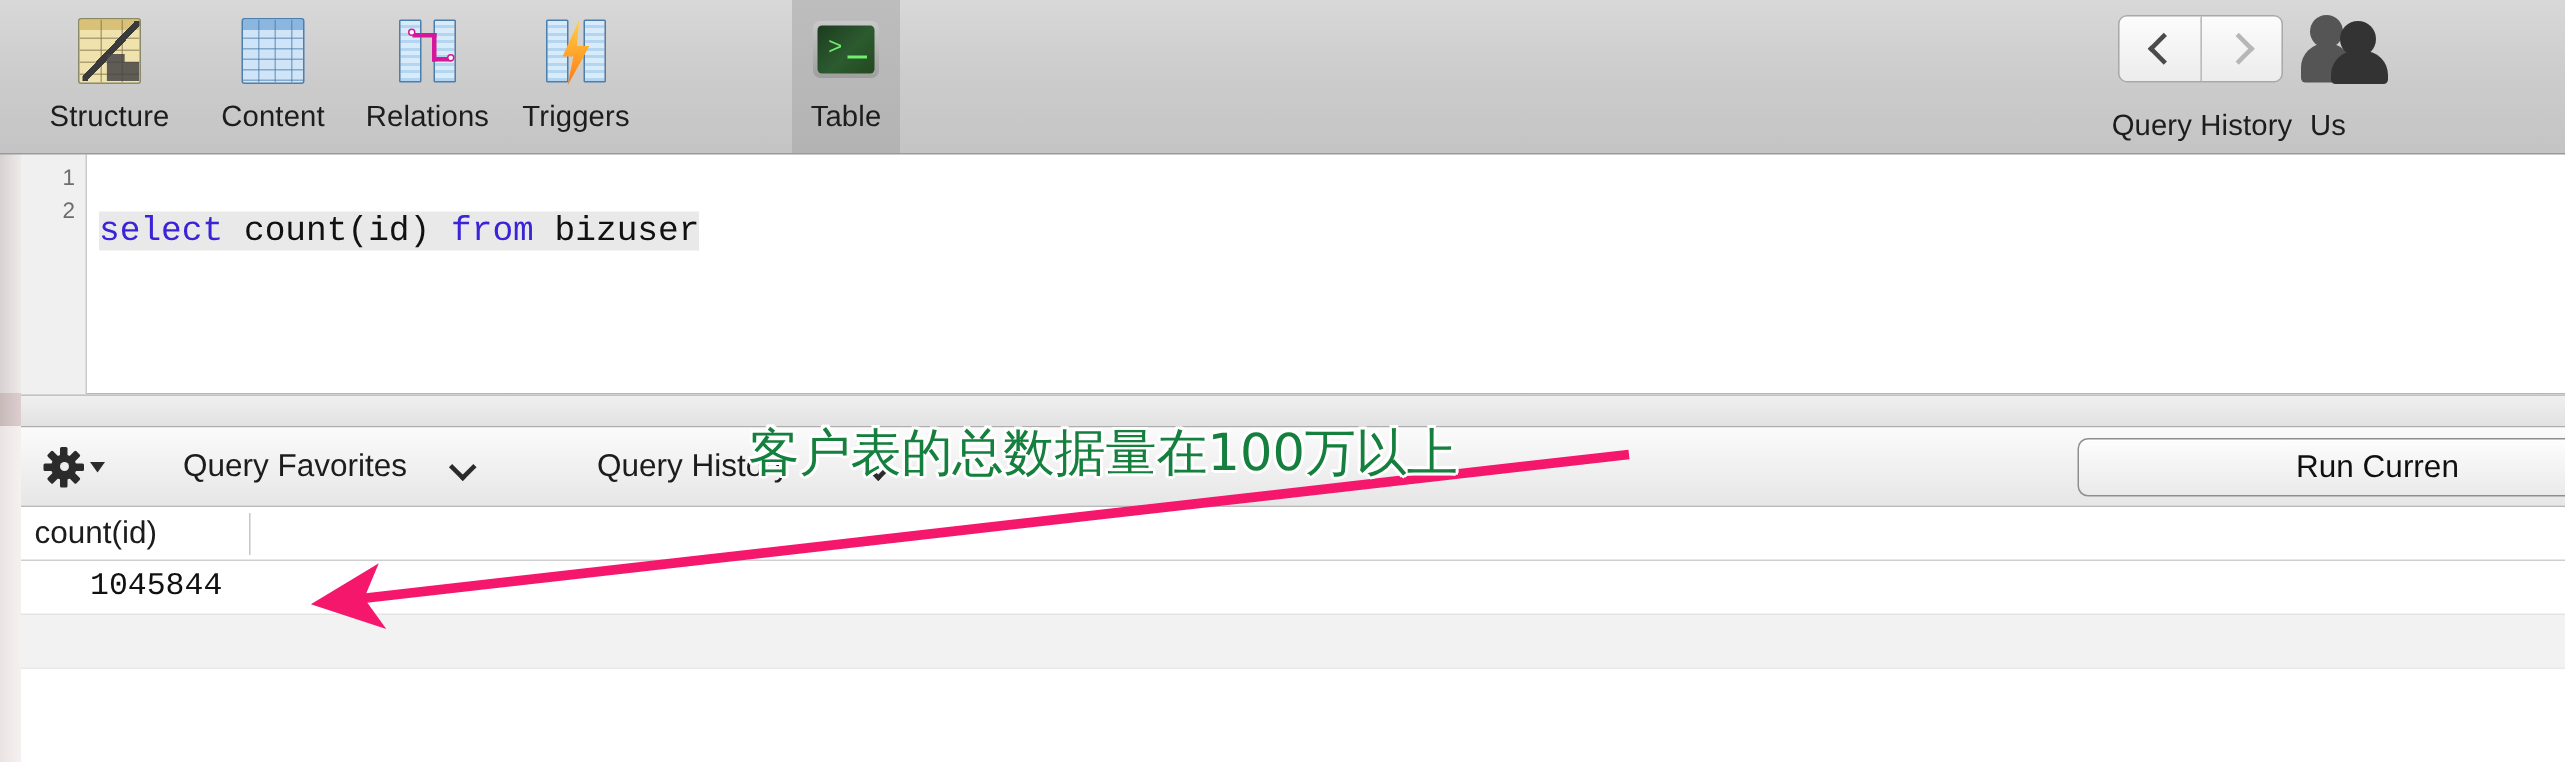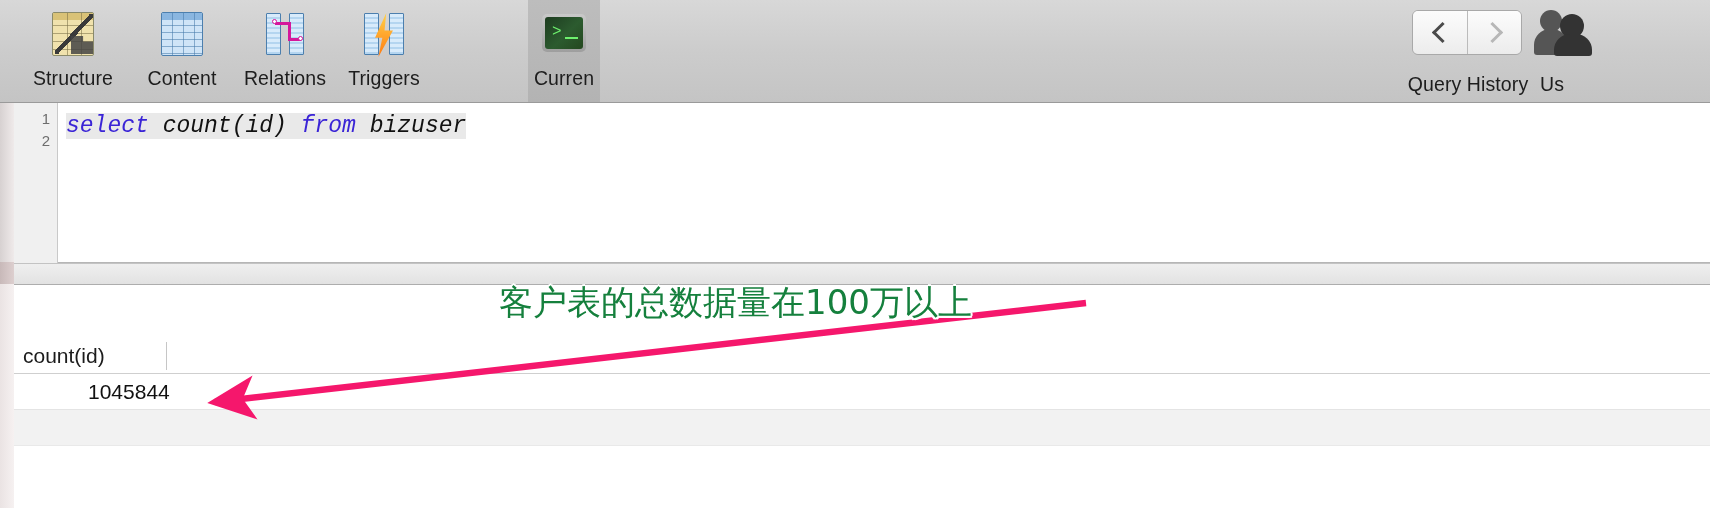--- a/index.html
+++ b/index.html
@@ -213,21 +213,21 @@
   }
   .col-sep{ position:absolute; top:4px; width:1px; height:28px; background:#c6c6c6; }
   .res-row{
     position:absolute; left:0; width:100%; height:36px;
     display:flex; align-items:center;
   }
   .res-row.r0{ top:36px; background:#ffffff; border-bottom:1px solid #e4e4e4; }
   .res-row.r1{ top:72px; background:#f2f2f2; border-bottom:1px solid #e9e9e9; }
   .res-row.r2{ top:108px; background:#ffffff; }
   .res-val{
-    font-size:21px; color:#111; padding-left:74px; font-variant-numeric:tabular-nums;
+    font-size:21px; color:#111; padding-left:46px; font-variant-numeric:tabular-nums;font-family:Liberation Mono, monospace;
   }
 
   
   .anno-svg{ position:absolute; left:0; top:0; width:1710px; height:508px; pointer-events:none; z-index:9; }
   .anno-text{
     position:absolute; left:499px; top:283px; z-index:10;
     font-size:34px; line-height:38px; color:#15803d; white-space:nowrap;
     font-family:"DejaVu Sans","Liberation Sans",sans-serif; font-weight:500;
     text-shadow:
       2px 0 0 #fff,-2px 0 0 #fff,0 2px 0 #fff,0 -2px 0 #fff,
@@ -306,21 +306,21 @@
 
     <div class="tb-item selected" style="left:528px;width:72px;">
       <div class="tb-icon">
         <div class="term">
           <div class="term-scr">
             <div class="prompt">&gt;</div>
             <div class="uline"></div>
           </div>
         </div>
       </div>
-      <div class="tb-label">Curren</div>
+      <div class="tb-label">Table</div>
     </div>
 
     <div class="navpair" style="left:1412px;top:10px;">
       <div class="navbtn">
         <span class="chev left"></span>
       </div>
       <div class="navbtn">
         <span class="chev right"></span>
       </div>
     </div>
@@ -335,26 +335,47 @@
     <div class="tb-label" style="position:absolute;left:1540px;top:68px;">Us</div>
   </div>
 
   <div class="editor">
     <div class="gutter">
       <div class="gnum" style="top:6px;">1</div>
       <div class="gnum" style="top:28px;">2</div>
     </div>
     <div class="code">
       <div class="code-line" style="top:3px;">&nbsp;</div>
-      <div class="code-line" style="top:8px;font-style:italic;"><span class="sel"><span class="kw">select</span><span class="pl"> count(id) </span><span class="kw">from</span><span class="pl"> bizuser</span></span></div>
+      <div class="code-line" style="top:36px;"><span class="sel"><span class="kw">select</span><span class="pl"> count(id) </span><span class="kw">from</span><span class="pl"> bizuser</span></span></div>
     </div>
   </div>
 
   <div class="split"></div>
 
+  <div class="querybar">
+    <div class="gear-btn">
+      <span class="gear">
+        <span class="tooth" style="transform:rotate(0deg)"></span>
+        <span class="tooth" style="transform:rotate(45deg)"></span>
+        <span class="tooth" style="transform:rotate(90deg)"></span>
+        <span class="tooth" style="transform:rotate(135deg)"></span>
+        <span class="core"></span>
+        <span class="hole"></span>
+      </span>
+      <span class="tri-dn"></span>
+    </div>
+
+    <div class="qb-text" style="left:108px;">Query Favorites</div>
+    <div class="qb-chev" style="left:288px;"></div>
+
+    <div class="qb-text" style="left:384px;">Query History</div>
+    <div class="qb-chev" style="left:565px;"></div>
+
+    <div class="run-btn">Run Curren</div>
+  </div>
 
   <div class="results">
     <div class="res-head">
       <div class="cell" style="left:0;width:140px;">count(id)</div>
       <div class="col-sep" style="left:152px;"></div>
       <div class="cell" style="left:160px;width:400px;"></div>
     </div>
 
     <div class="res-row r0">
       <span class="res-val">1045844</span>

